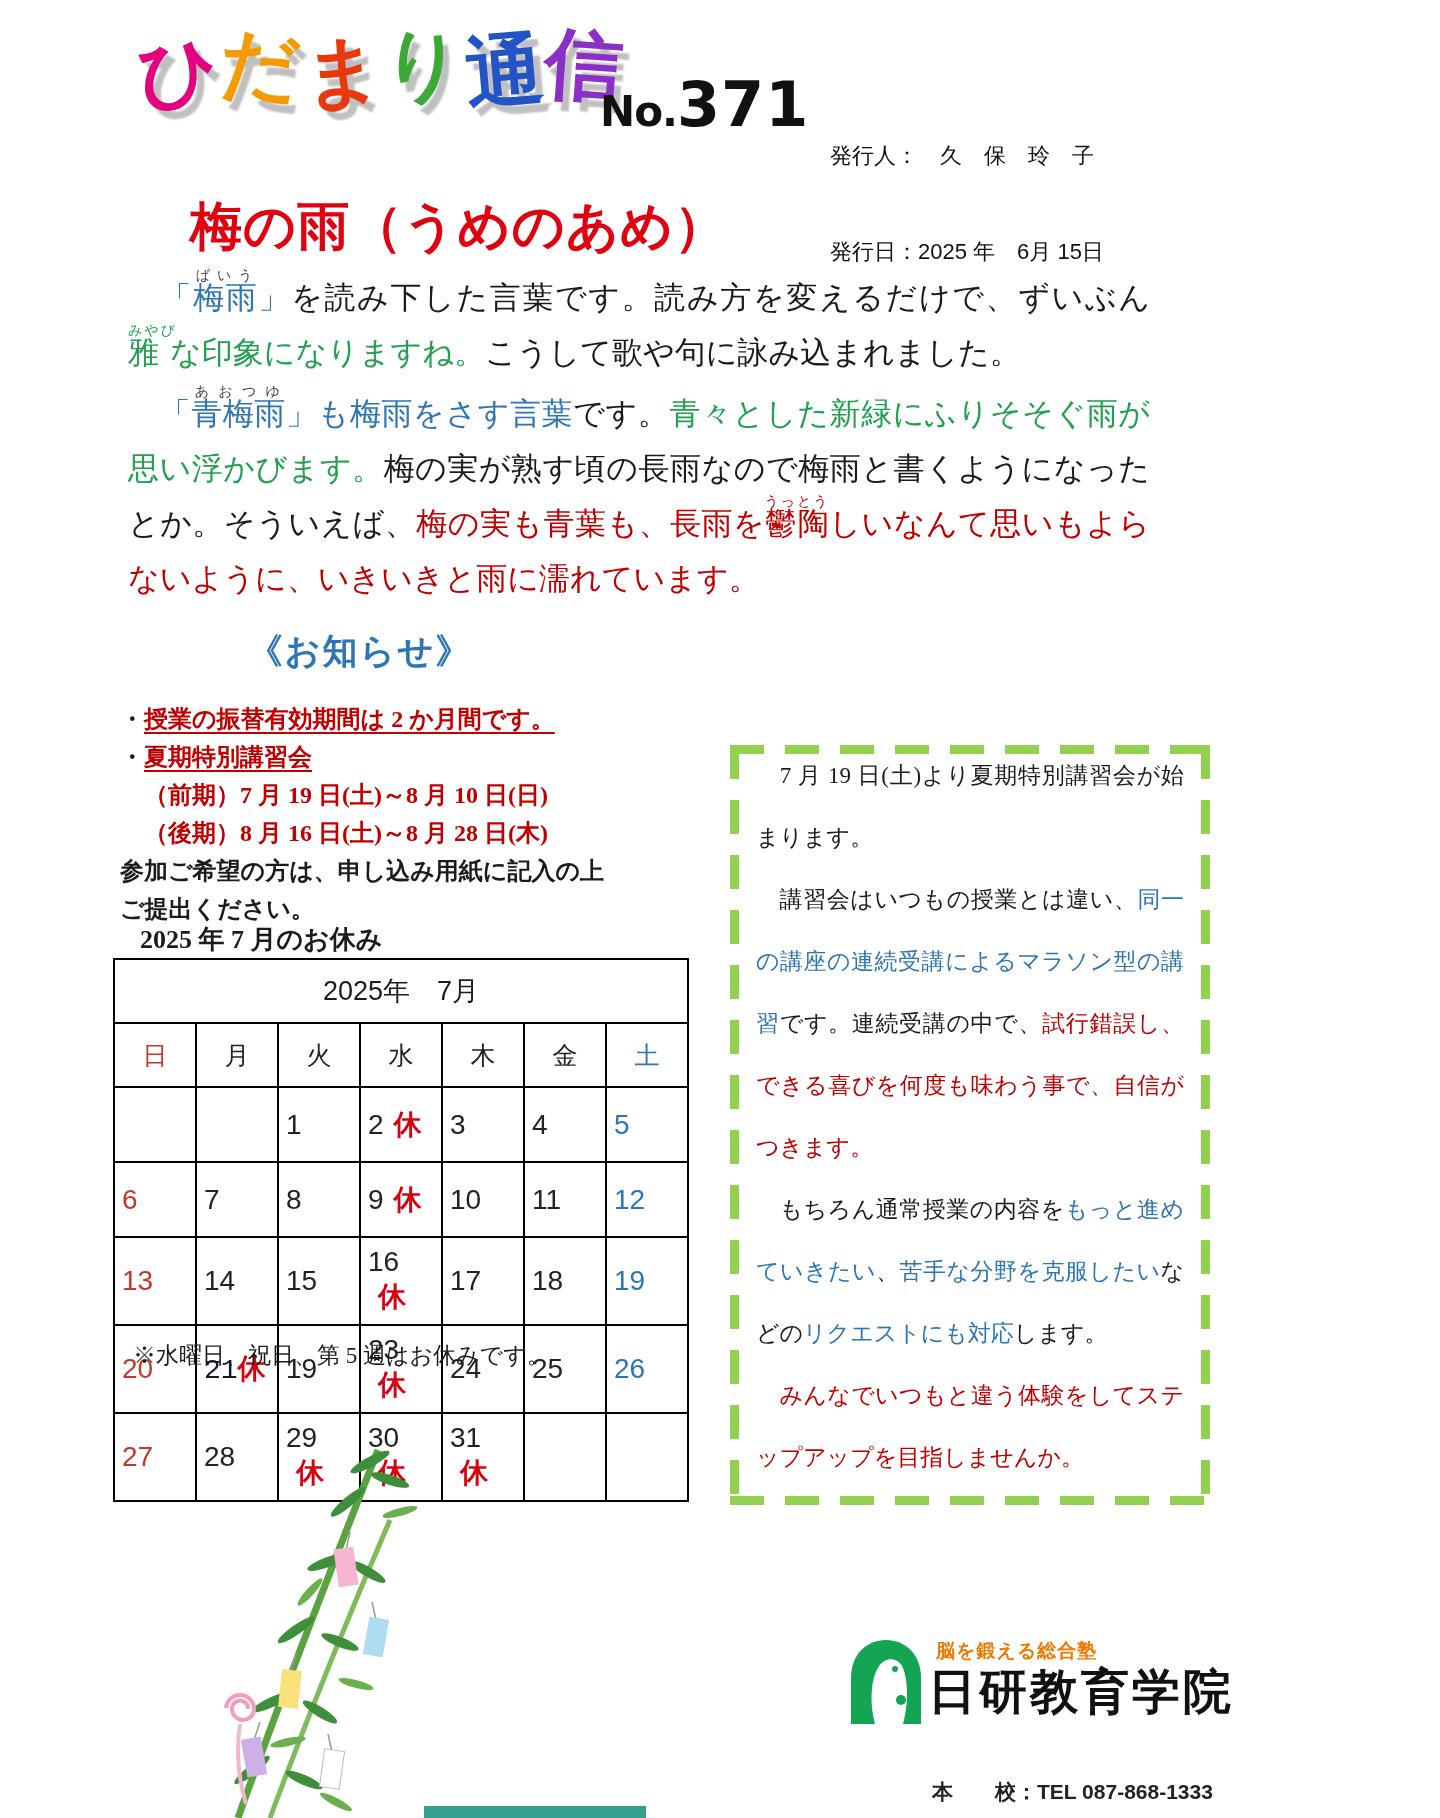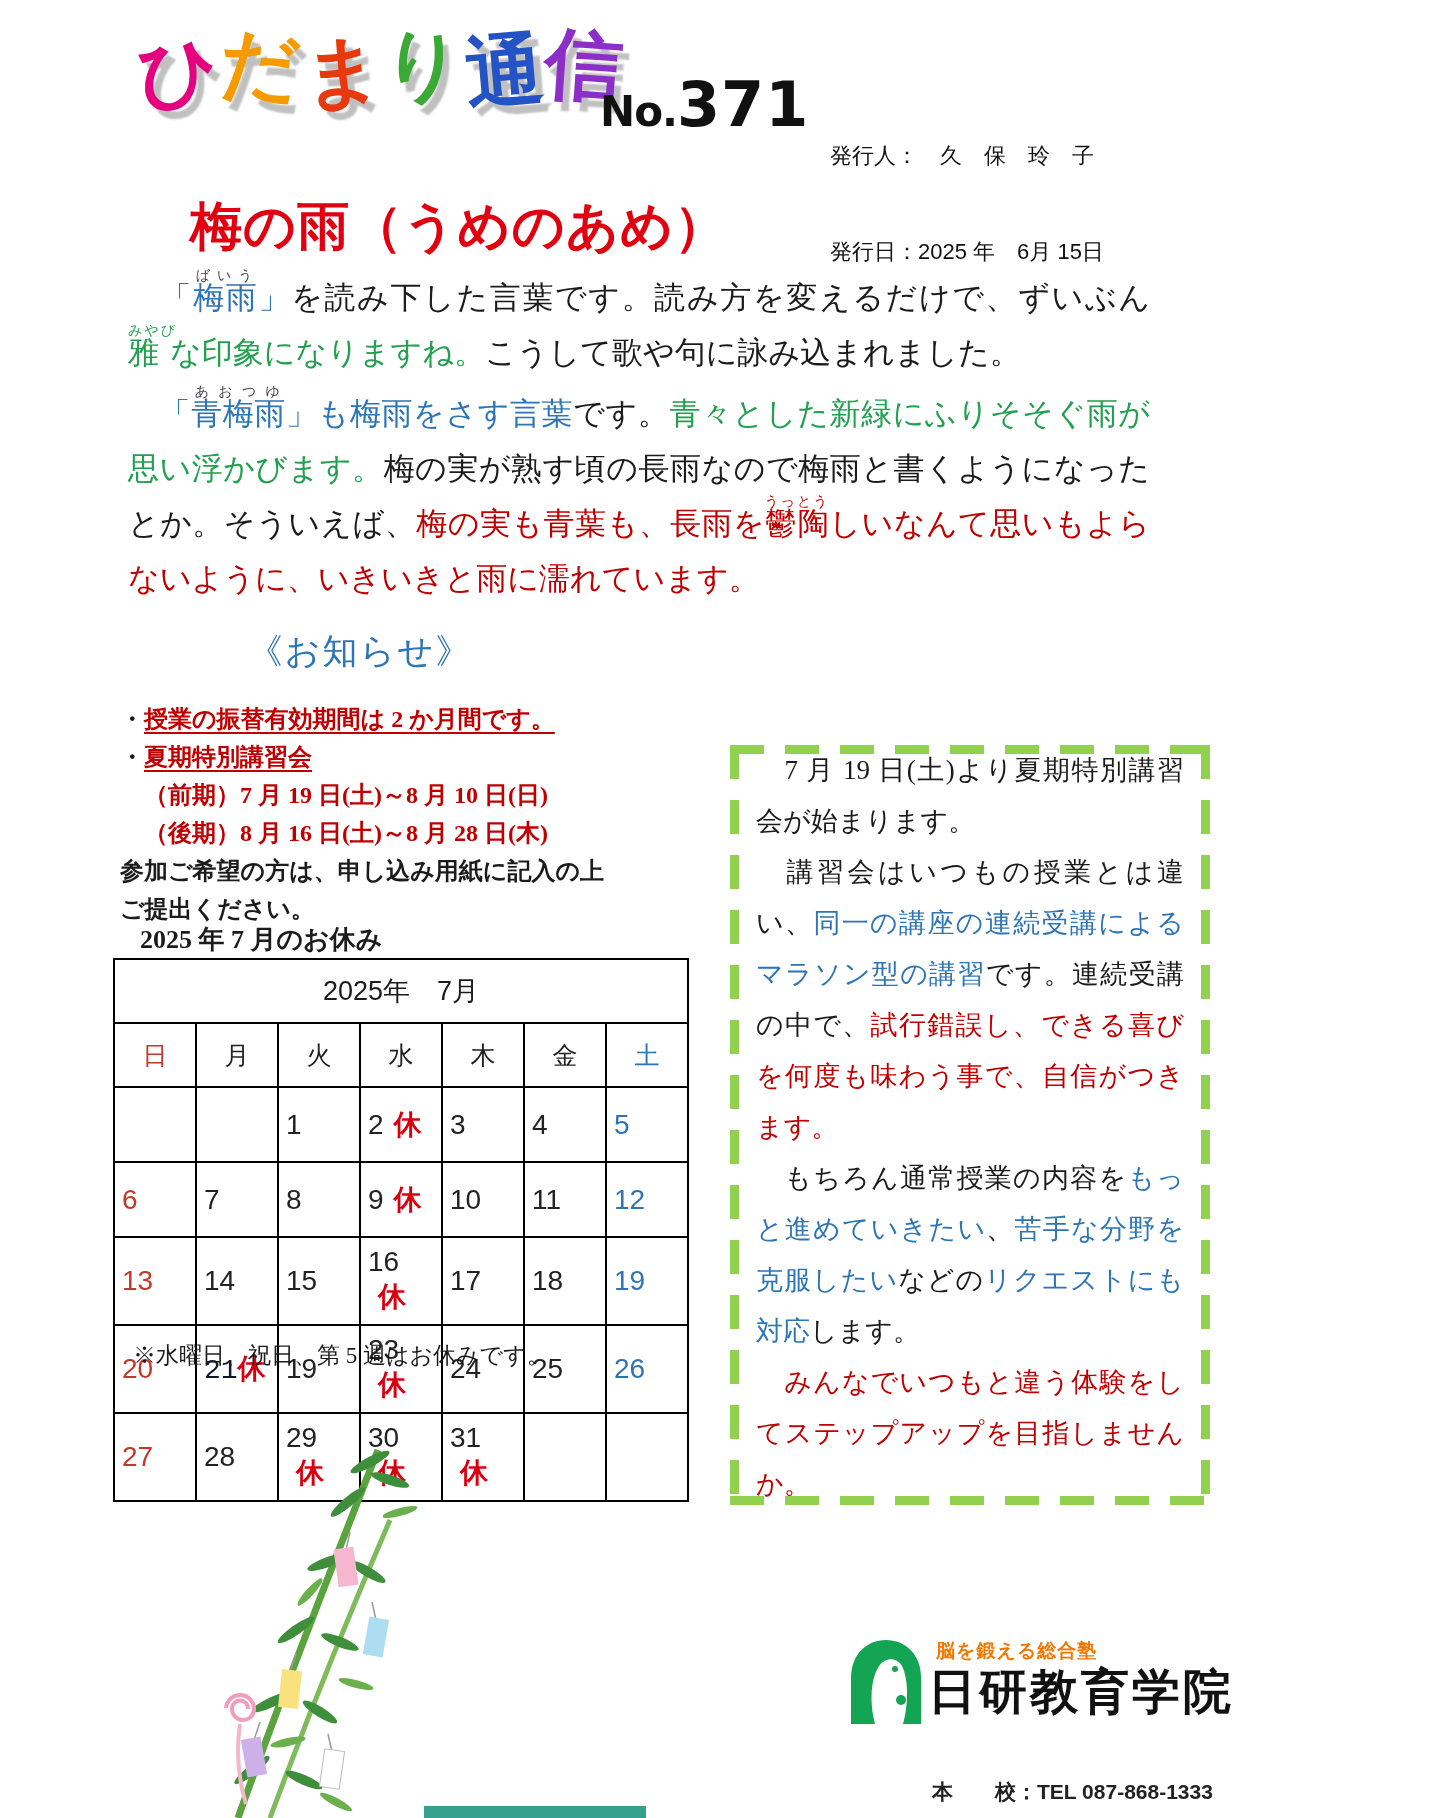--- a/index.html
+++ b/index.html
@@ -20,21 +20,21 @@
              font-size:22px;line-height:32px;color:#111;white-space:pre;}
 
   
   .article-title{position:absolute;left:190px;top:192px;font-size:52px;font-weight:bold;color:#e0000f;letter-spacing:1px;}
   .body-text{position:absolute;left:128px;top:268px;width:1022px;font-size:31px;line-height:55px;text-align:justify;}
   .body-text p{margin:0 0 4px 0;}
   ruby rt{font-size:14px;letter-spacing:2px;}
 
   
   .notice-heading{position:absolute;left:120px;top:628px;width:480px;text-align:center;
-                  font-size:35px;font-weight:normal;color:#2e75b6;letter-spacing:2px;}
+                  font-size:35px;font-weight:bold;color:#2e75b6;letter-spacing:2px;}
   .notice-list{position:absolute;left:120px;top:700px;width:510px;font-size:24px;line-height:38px;font-weight:600;}
   .notice-list .n-line{margin:0;}
   .notice-list u,.notice-list span[style*="underline"]{text-underline-offset:5px;}
 
   
   .cal-caption{position:absolute;left:140px;top:922px;font-size:26px;font-weight:600;}
   table.calendar{position:absolute;left:113px;top:958px;border-collapse:collapse;table-layout:fixed;
                  font-family:"Liberation Sans","DejaVu Sans",sans-serif;}
   table.calendar td,table.calendar th{border:2px solid #000;width:64px;padding:8px;}
   table.calendar .cal-title{font-size:27px;font-weight:normal;text-align:center;height:46px;
@@ -44,21 +44,21 @@
   table.calendar .kyu{color:#d7000f;font-weight:bold;font-size:28px;}
   .cal-footnote{position:absolute;left:133px;top:1340px;font-size:23px;}
 
   
   .promo-box{position:absolute;left:730px;top:745px;width:480px;height:760px;}
   .box-edge{position:absolute;}
   .box-edge.h{left:0;right:0;height:9px;background:repeating-linear-gradient(90deg,#92d050 0 34px,transparent 34px 55px);}
   .box-edge.v{top:0;bottom:0;width:9px;background:repeating-linear-gradient(180deg,#92d050 0 34px,transparent 34px 55px);}
   .box-edge.t{top:0;} .box-edge.b{bottom:0;} .box-edge.l{left:0;} .box-edge.r{right:0;}
   .promo-title{margin:36px 0 26px 0;text-align:center;font-size:38px;font-weight:bold;color:#e0000f;letter-spacing:3px;}
-  .promo-body{padding:0 26px;font-size:27px;line-height:51px;text-align:justify;}
+  .promo-body{padding:0 26px;font-size:23px;line-height:62px;text-align:justify;}
   .promo-body p{margin:0;}
 
   
   .footer-logo{position:absolute;left:845px;top:1638px;}
   .footer-tagline{position:absolute;left:936px;top:1638px;font-family:"Liberation Sans","DejaVu Sans",sans-serif;
                   font-size:19px;font-weight:bold;color:#f07800;letter-spacing:1px;}
   .footer-brand{position:absolute;left:928px;top:1660px;font-family:"Liberation Sans","DejaVu Sans",sans-serif;
                 font-size:48px;font-weight:bold;letter-spacing:3px;color:#111;}
   .footer-contact{position:absolute;left:932px;top:1722px;font-family:"Liberation Sans","DejaVu Sans",sans-serif;
                   font-size:21px;font-weight:bold;line-height:28px;color:#222;white-space:pre;}

